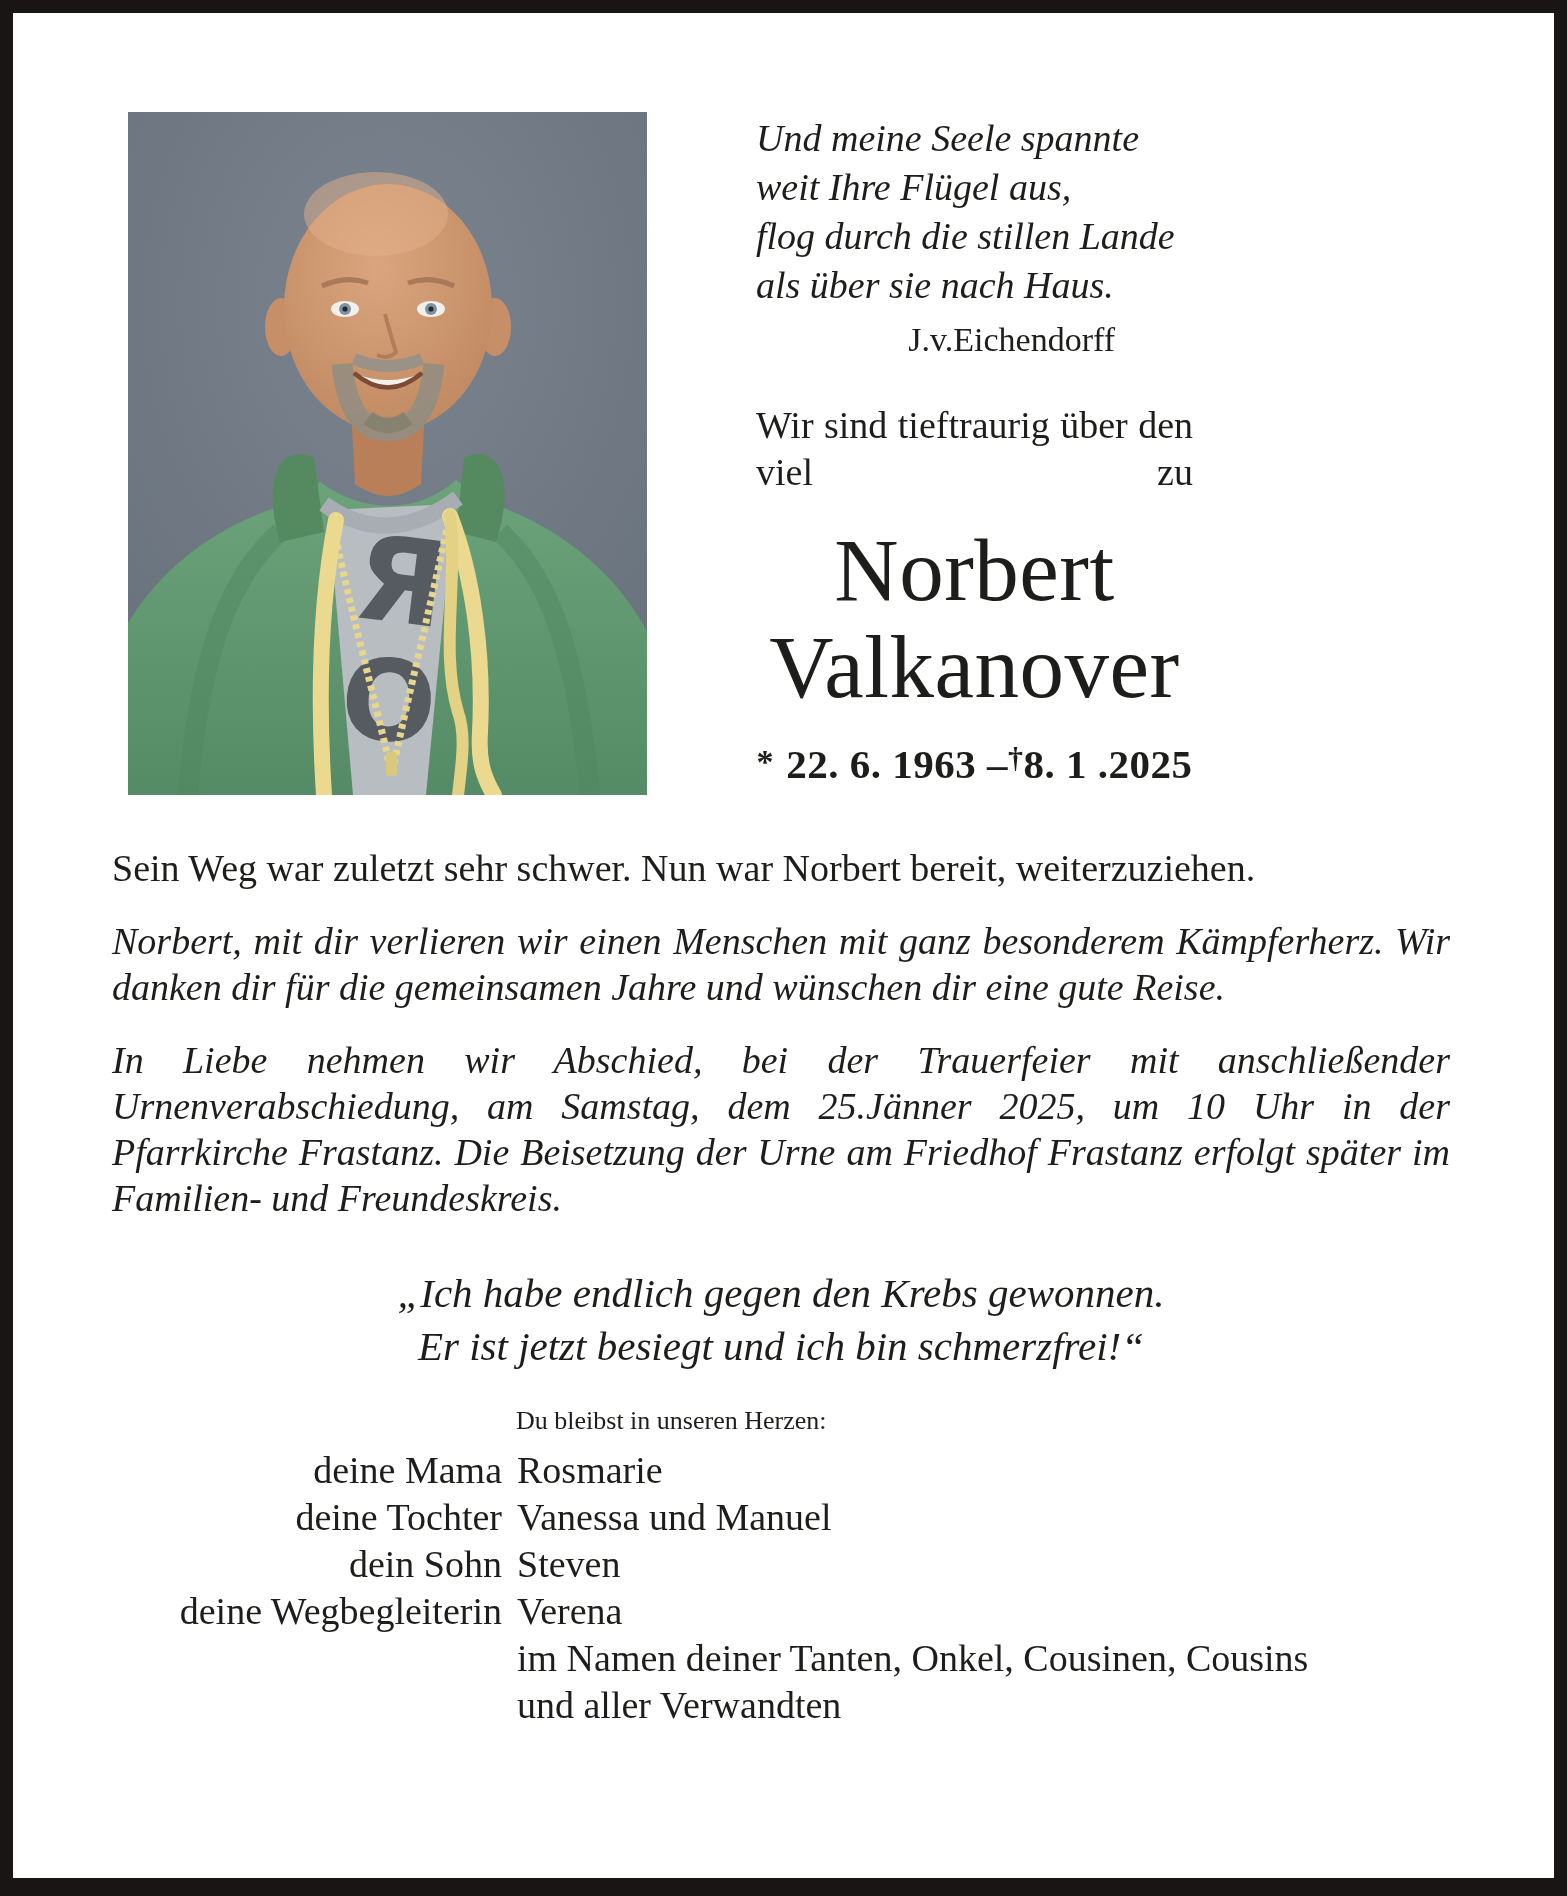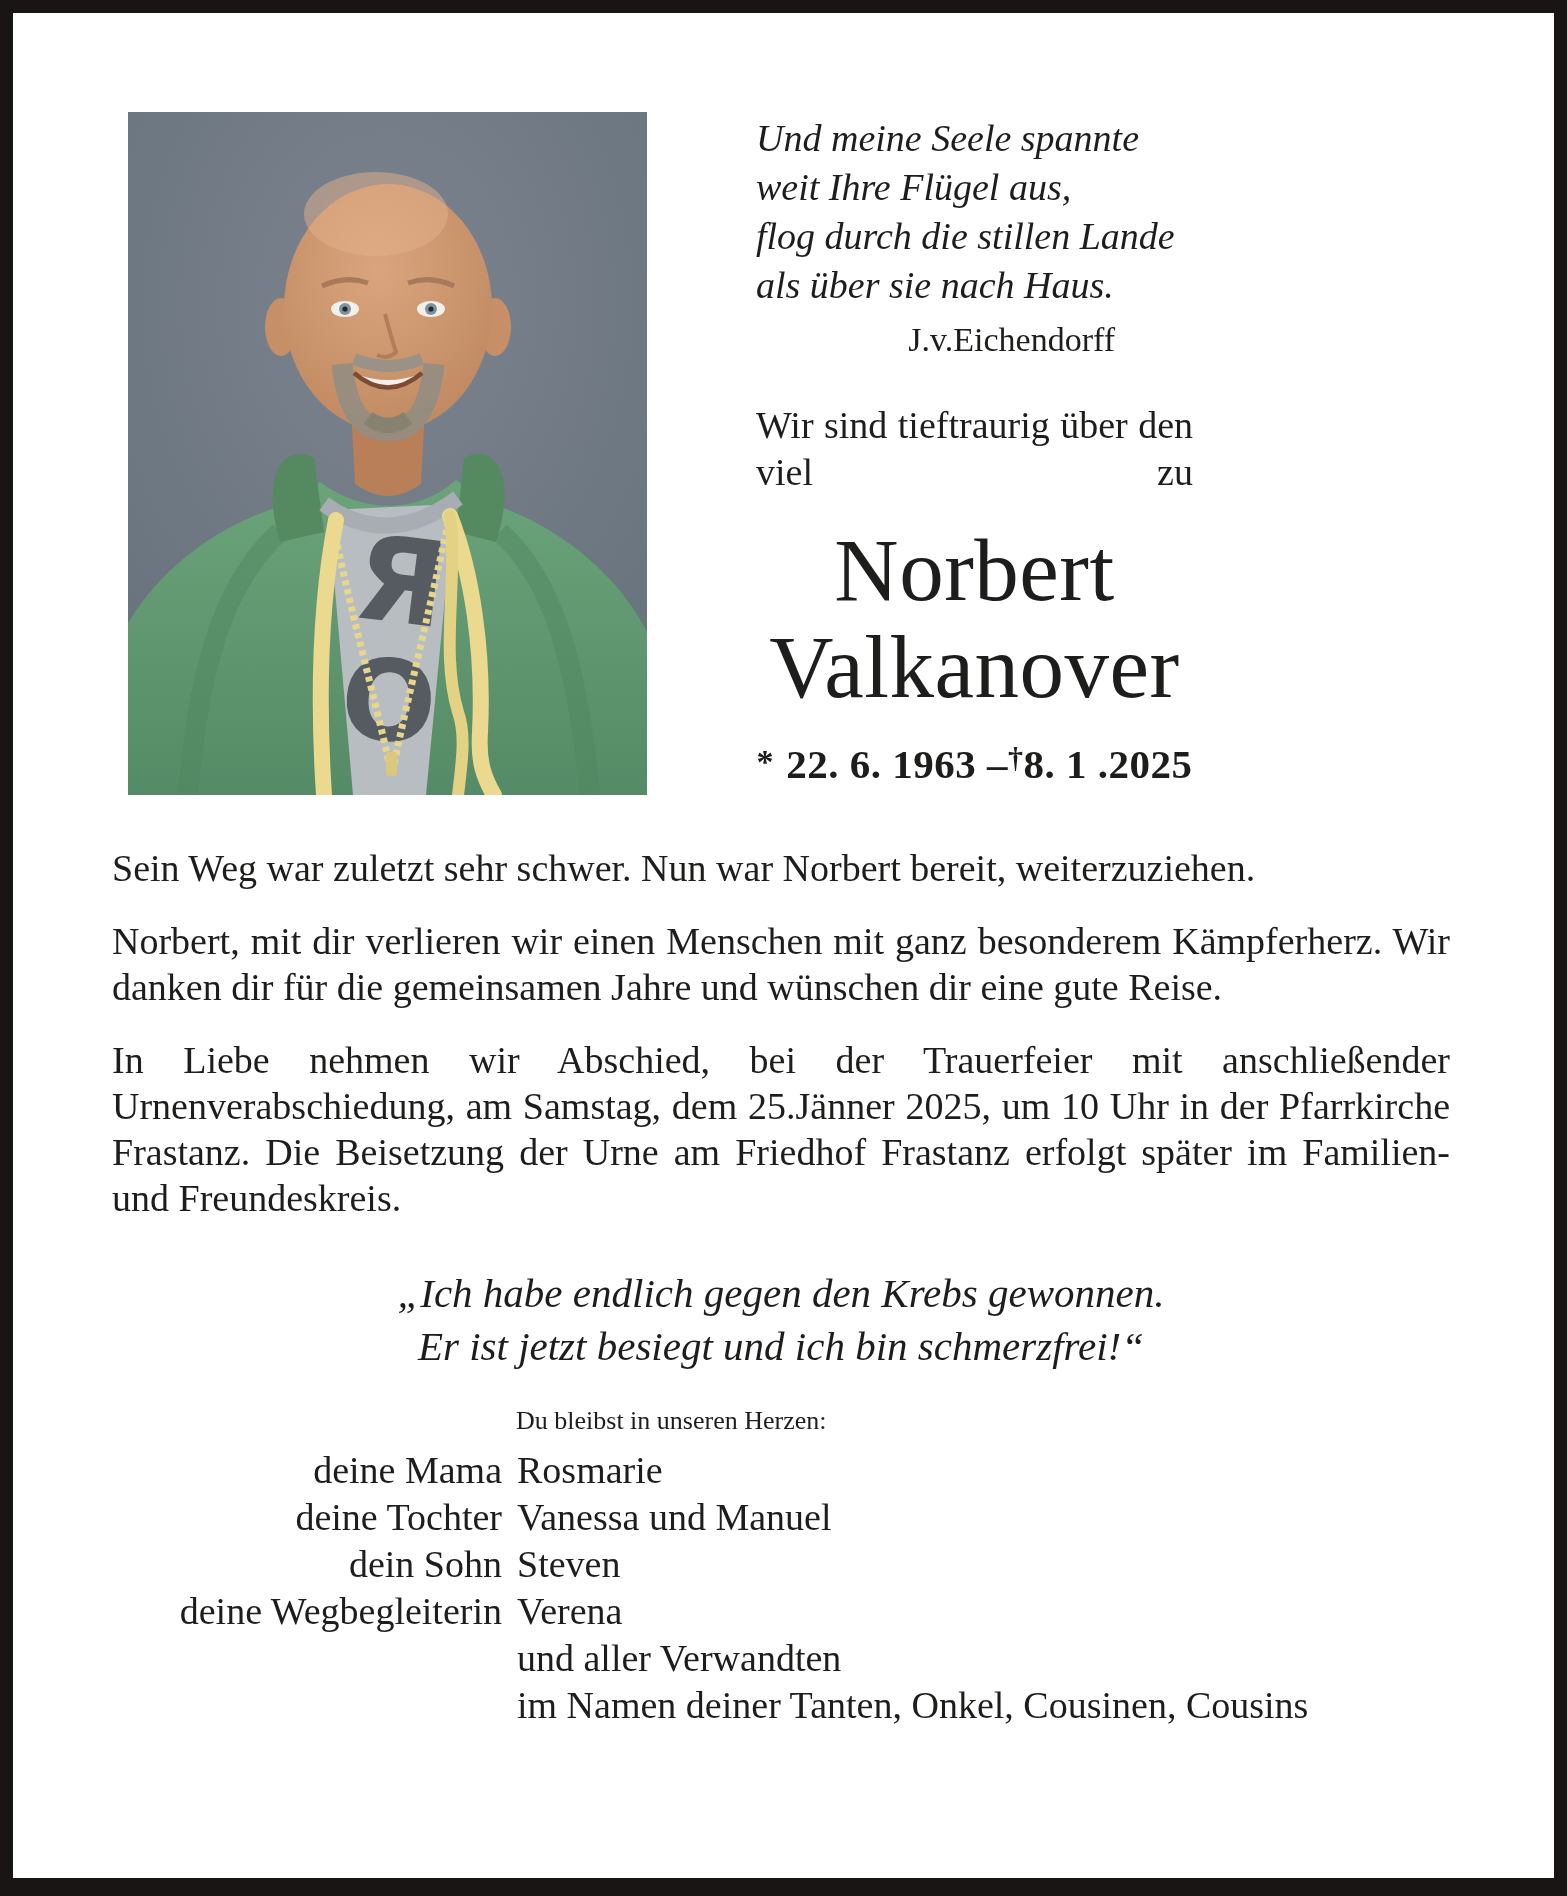--- a/index.html
+++ b/index.html
@@ -36,21 +36,21 @@
   }
   .dates .sym-star{font-size:34px;vertical-align:5px;letter-spacing:2px;}
   .dates .sym-dagger{font-size:30px;vertical-align:10px;}
   
   .body{padding:0 104px 0 99px;}
   .body p{
     margin:0;font-size:38px;line-height:46px;text-align:justify;
     hyphens:manual;-webkit-hyphens:manual;
   }
   .p1{margin-top:50px !important;}
-  .p2,.p3{margin-top:27px !important;}
+  .p2,.p3{margin-top:27px !important;font-style:italic;}
   .quote{
     margin-top:46px;text-align:center;font-style:italic;
     font-size:41px;line-height:53px;
   }
   .dateline{margin-top:50px;font-size:39px;line-height:46px;}
   .dateline .place{font-weight:700;}
   .m-heading{margin:24px 0 2px 404px;font-size:26px;line-height:48px;}
   .m-grid{
     display:grid;grid-template-columns:390px 1fr;column-gap:15px;
     font-size:38px;line-height:47px;
@@ -191,20 +191,20 @@
           <div class="m-names"><span class="b">Vanessa</span><span> und </span><span class="b">Manuel</span></div>
 
           <div class="m-label">dein Sohn</div>
           <div class="m-names"><span class="b">Steven</span><span></span><span class="b"></span></div>
 
           <div class="m-label">deine Wegbegleiterin</div>
           <div class="m-names"><span class="b">Verena</span><span></span><span class="b"></span></div>
         </div>
 
         <div class="m-closing">
+          <div>im Namen deiner Tanten, Onkel, Cousinen, Cousins</div>
           <div>und aller Verwandten</div>
-          <div>im Namen deiner Tanten, Onkel, Cousinen, Cousins</div>
         </div>
       </div>
     </div>
 
   </div>
 </div>
 
 </body></html>

